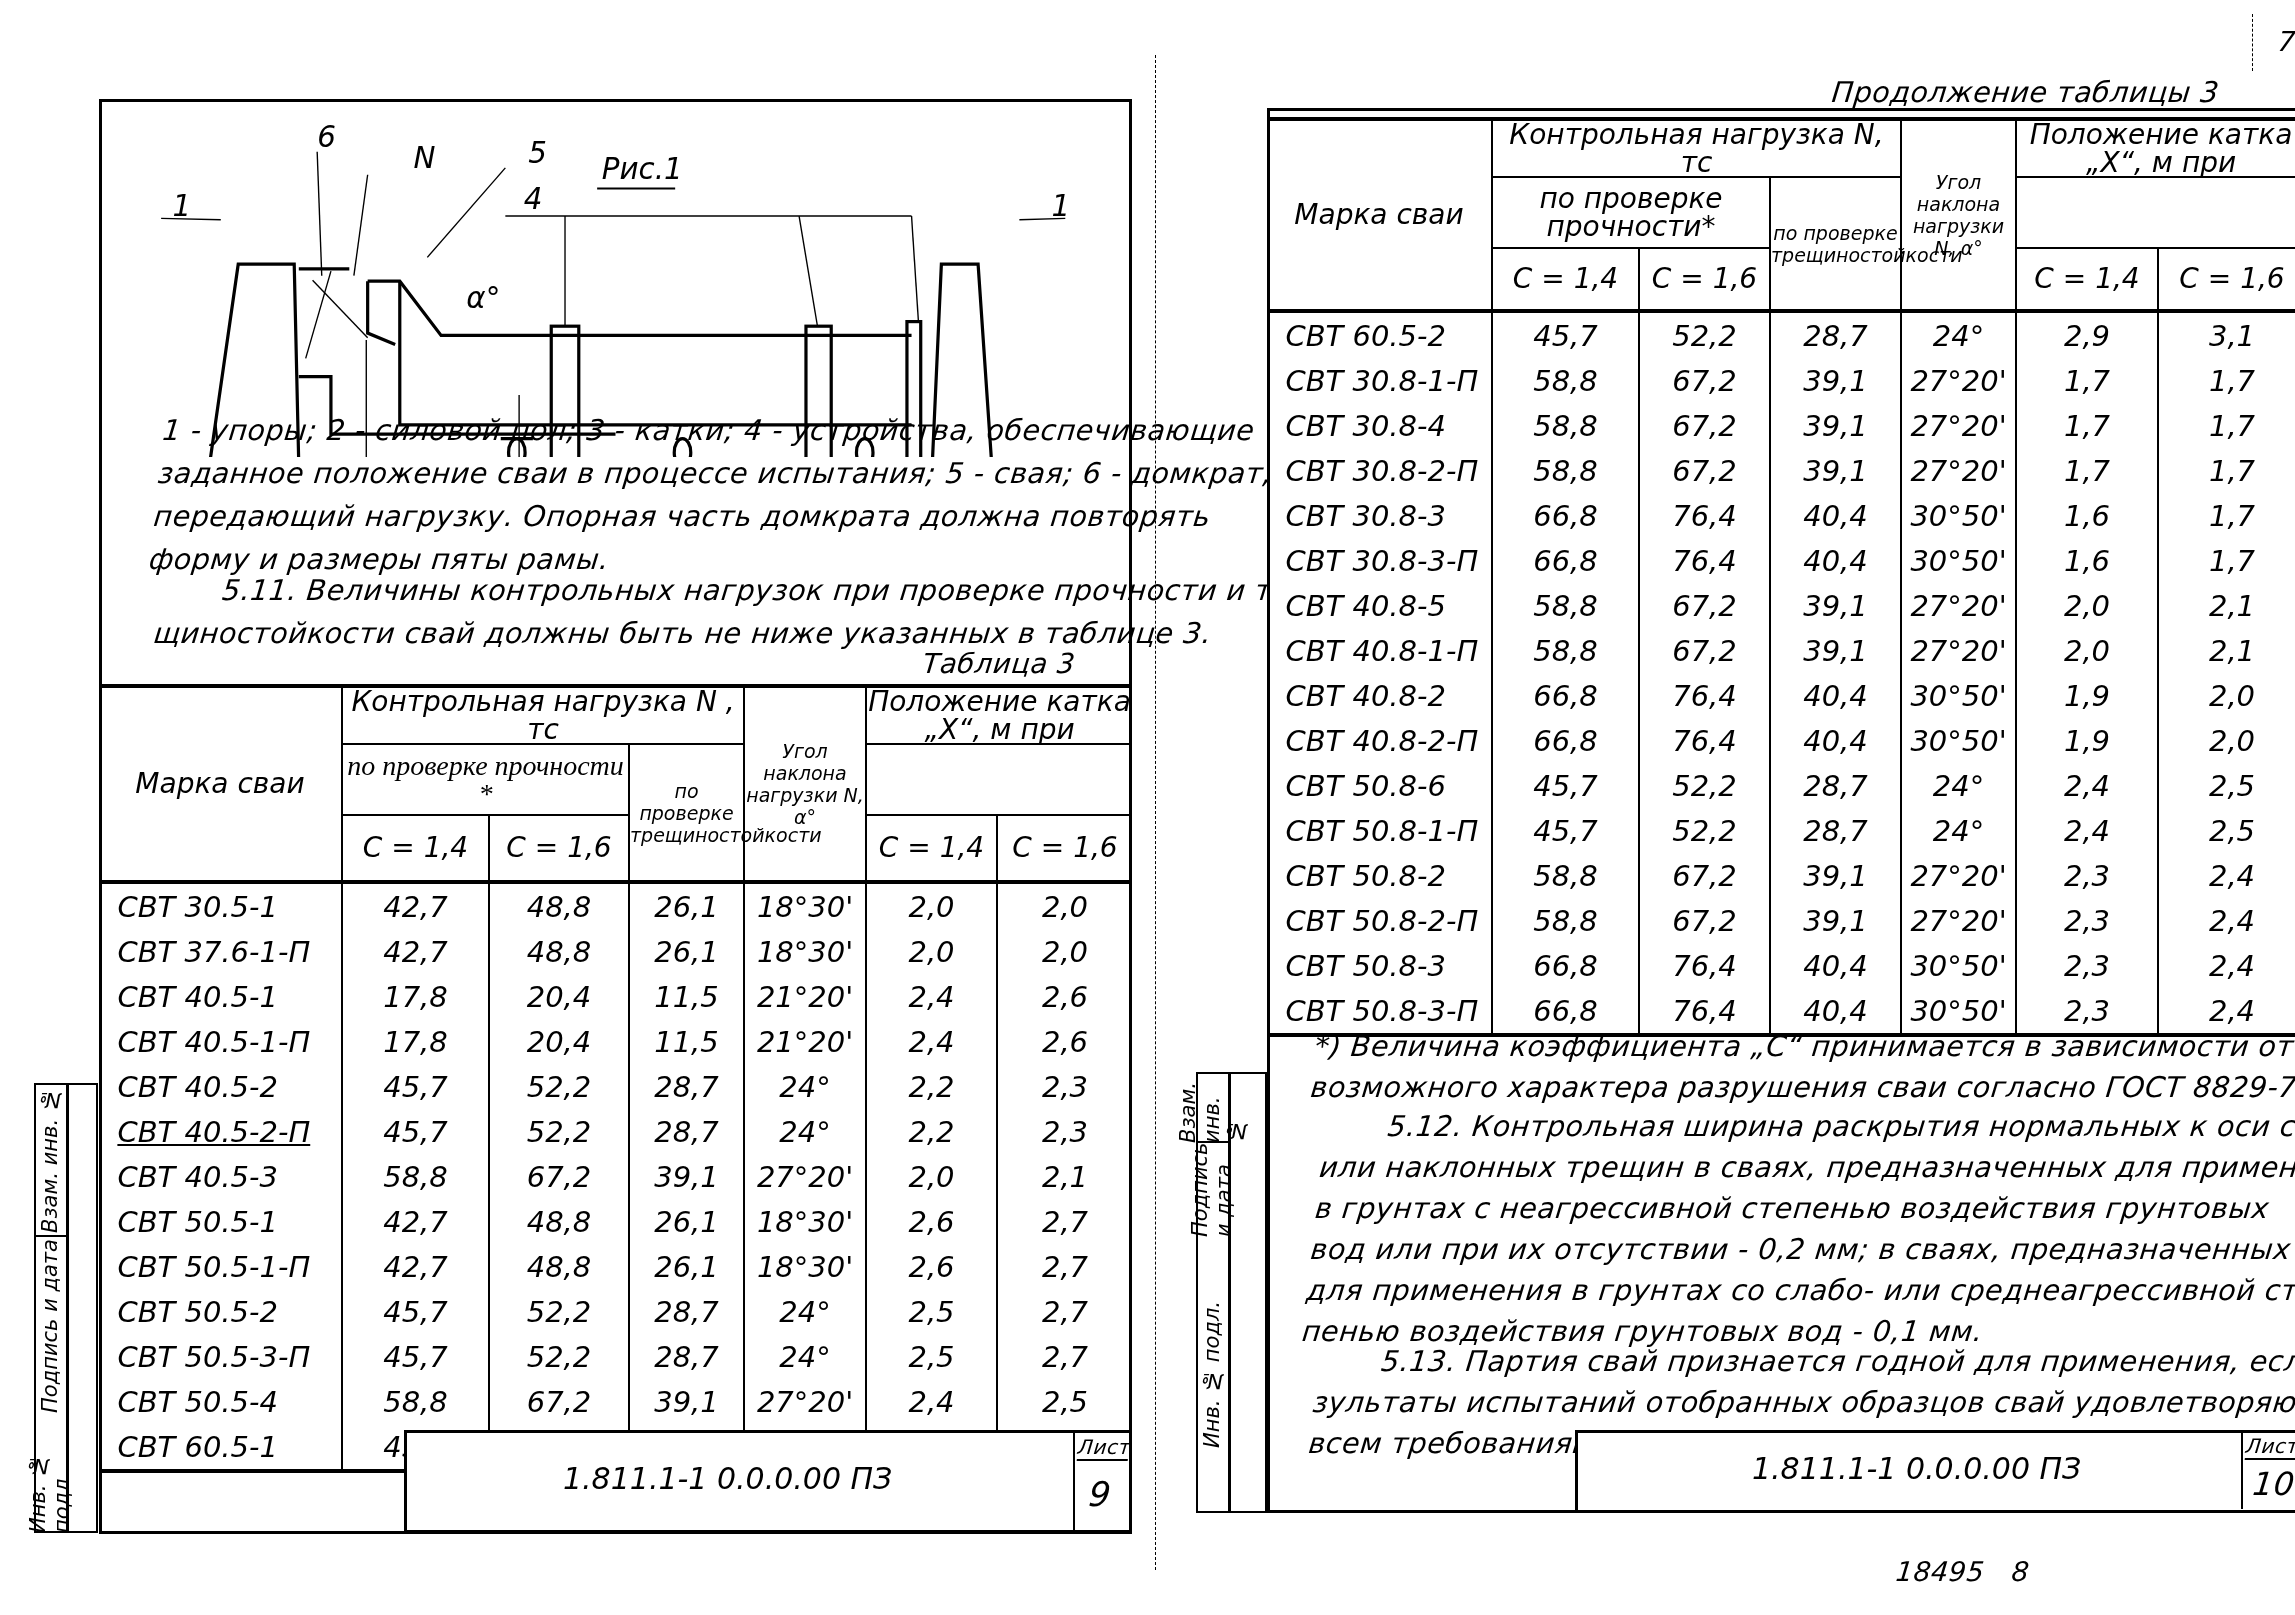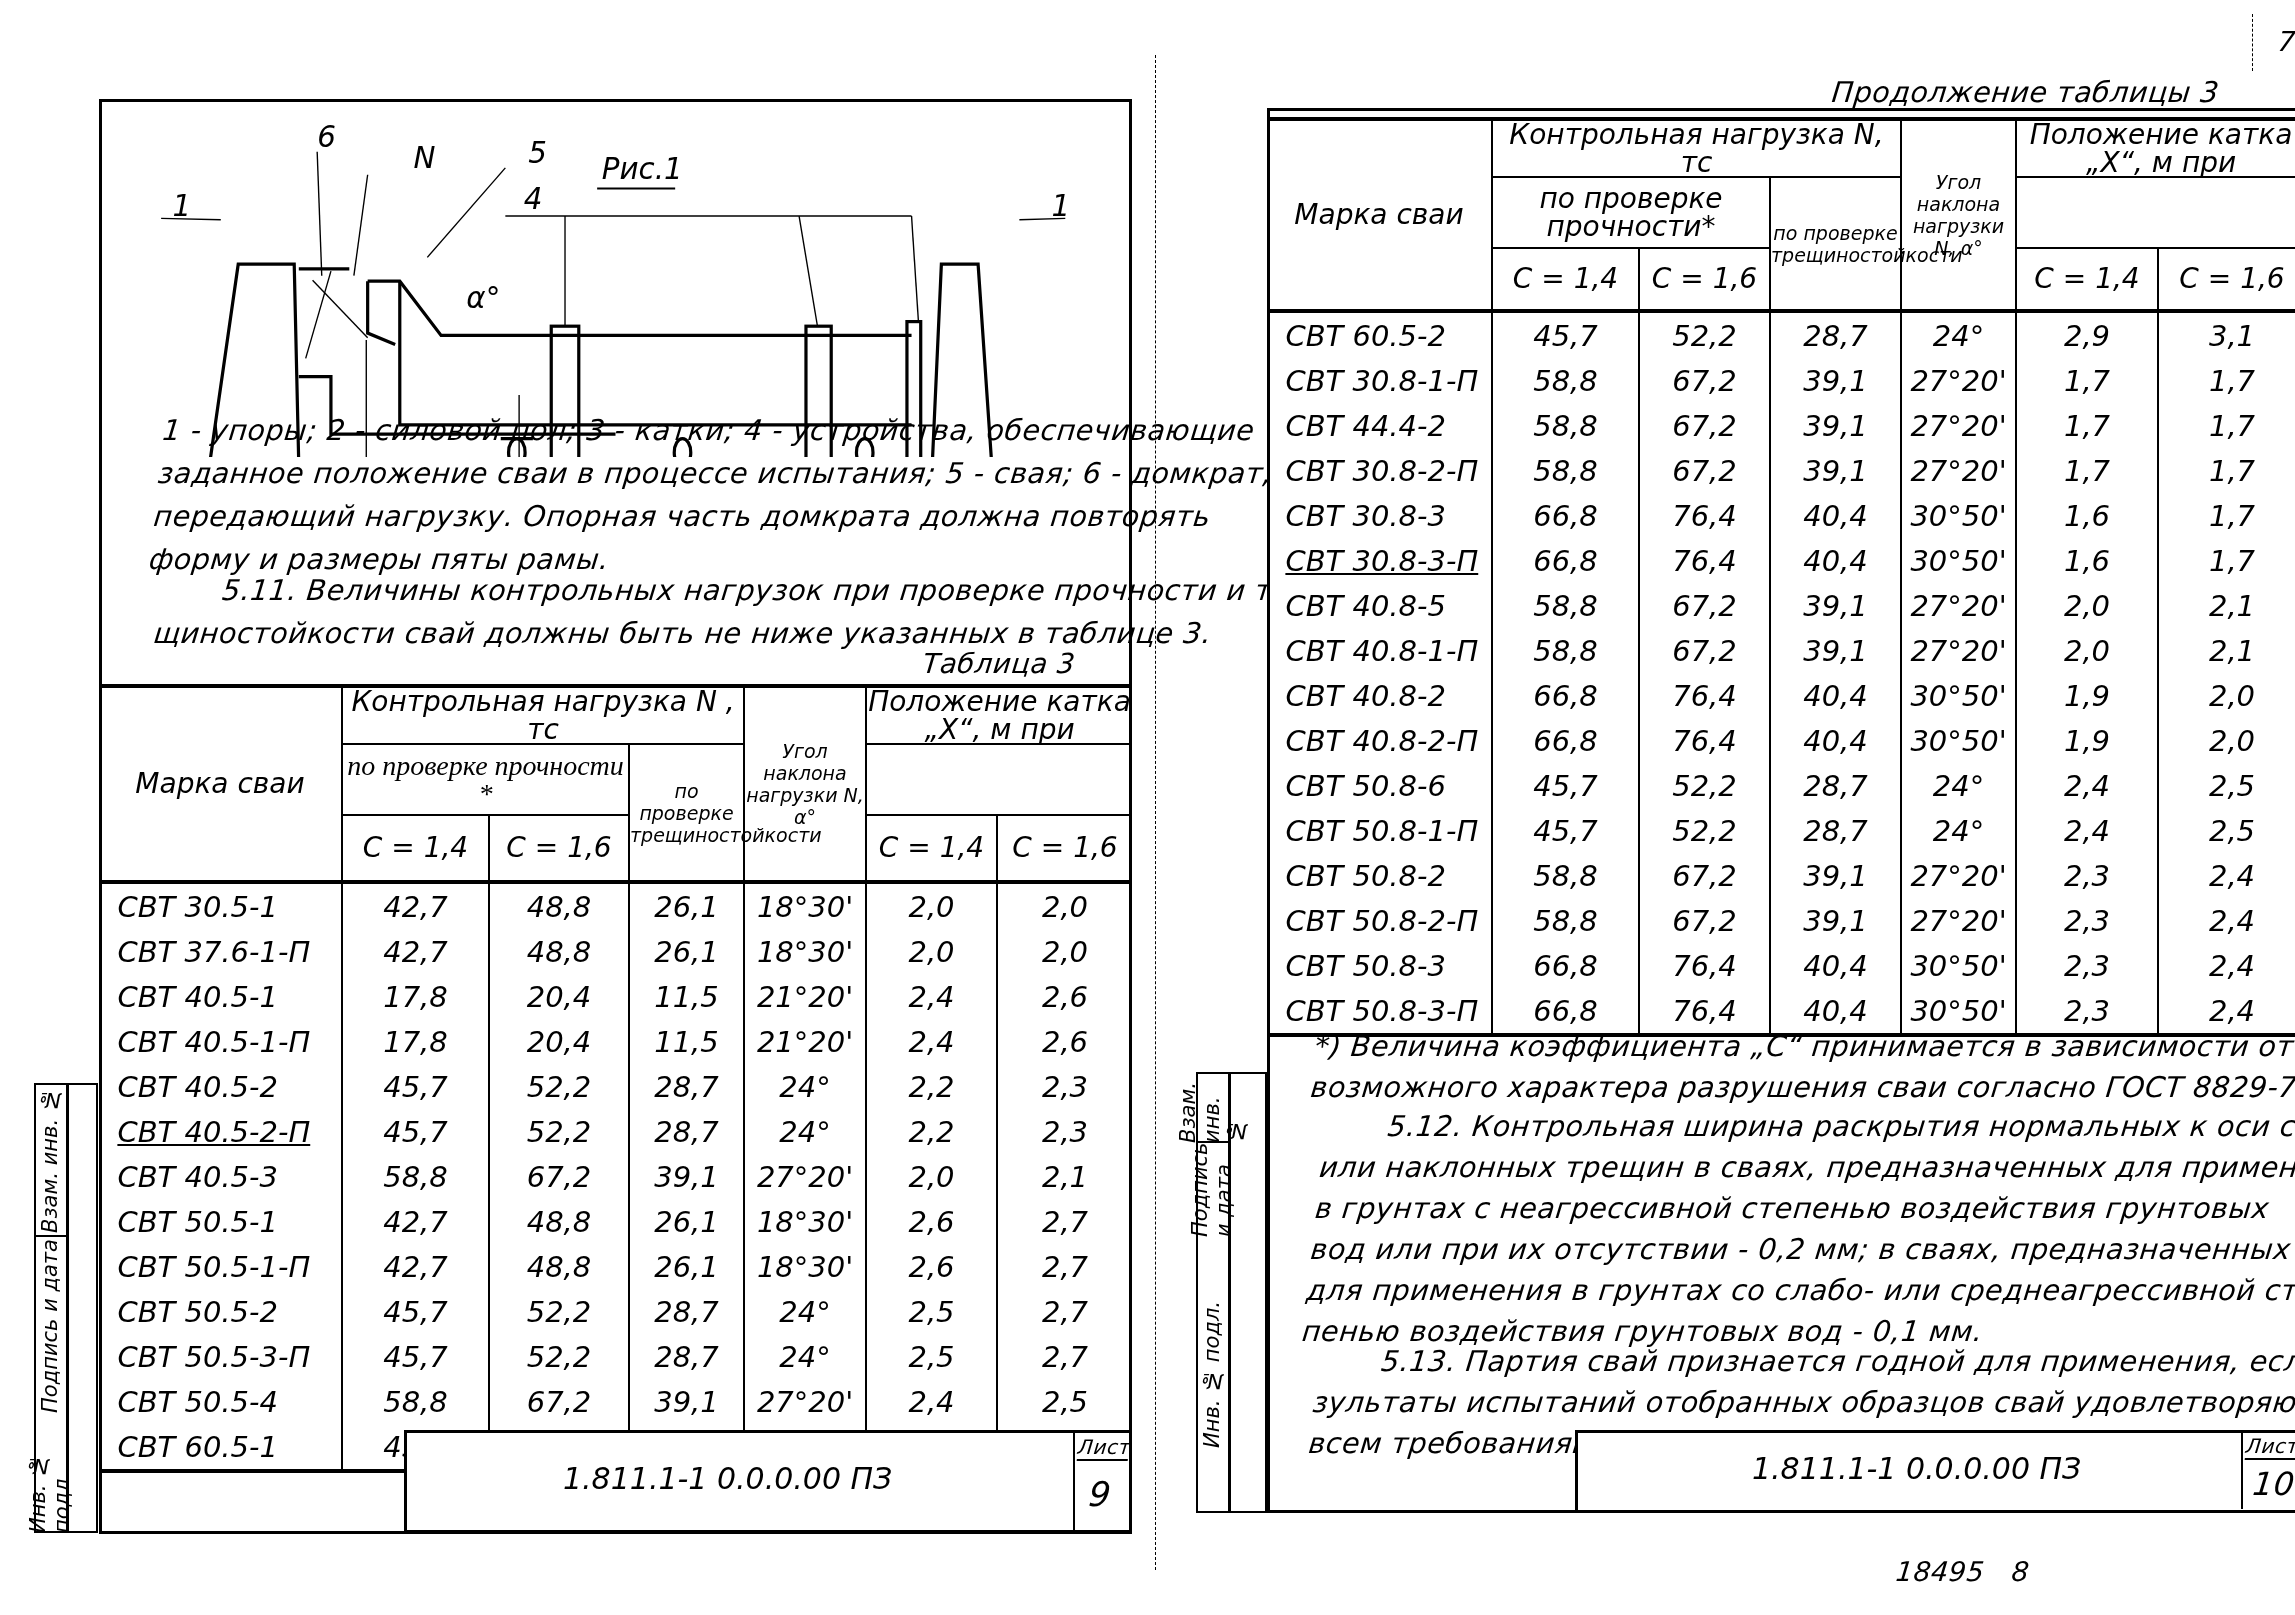--- a/index.html
+++ b/index.html
@@ -330,21 +330,21 @@
       <tr>
         <td class="cell mark" style="border-left: none;">СВТ 30.8-1-П</td>
         <td class="cell">58,8</td>
         <td class="cell">67,2</td>
         <td class="cell">39,1</td>
         <td class="cell">27°20'</td>
         <td class="cell">1,7</td>
         <td class="cell" style="border-right: none;">1,7</td>
       </tr>
       <tr>
-        <td class="cell mark" style="border-left: none;">СВТ 44.4-2</td>
+        <td class="cell mark" style="border-left: none;">СВТ 30.8-4</td>
         <td class="cell">58,8</td>
         <td class="cell">67,2</td>
         <td class="cell">39,1</td>
         <td class="cell">27°20'</td>
         <td class="cell">1,7</td>
         <td class="cell" style="border-right: none;">1,7</td>
       </tr>
       <tr>
         <td class="cell mark" style="border-left: none;">СВТ 30.8-2-П</td>
         <td class="cell">58,8</td>
@@ -357,21 +357,21 @@
       <tr>
         <td class="cell mark" style="border-left: none;">СВТ 30.8-3</td>
         <td class="cell">66,8</td>
         <td class="cell">76,4</td>
         <td class="cell">40,4</td>
         <td class="cell">30°50'</td>
         <td class="cell">1,6</td>
         <td class="cell" style="border-right: none;">1,7</td>
       </tr>
       <tr>
-        <td class="cell mark" style="border-left: none; text-decoration: underline;">СВТ 30.8-3-П</td>
+        <td class="cell mark" style="border-left: none;">СВТ 30.8-3-П</td>
         <td class="cell">66,8</td>
         <td class="cell">76,4</td>
         <td class="cell">40,4</td>
         <td class="cell">30°50'</td>
         <td class="cell">1,6</td>
         <td class="cell" style="border-right: none;">1,7</td>
       </tr>
       <tr>
         <td class="cell mark" style="border-left: none;">СВТ 40.8-5</td>
         <td class="cell">58,8</td>

